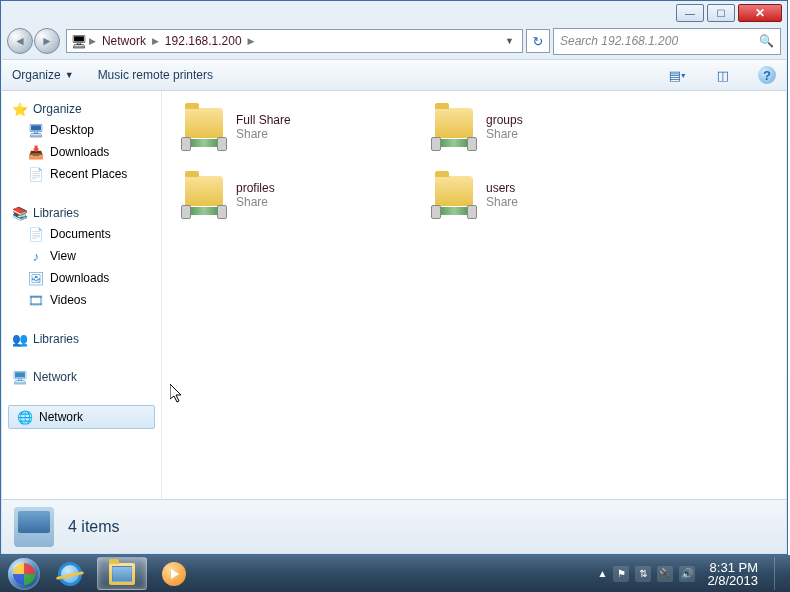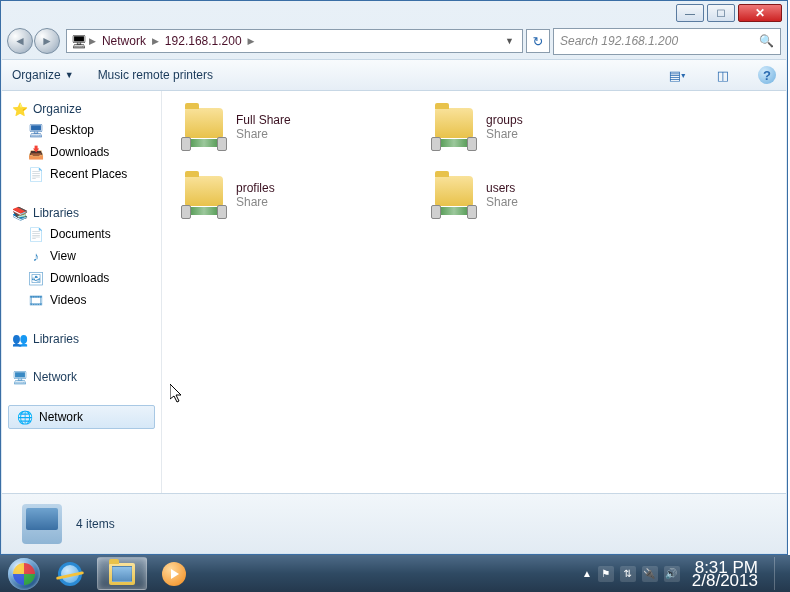--- a/index.html
+++ b/index.html
@@ -44,21 +44,21 @@
   .share .sicon { width:48px; height:44px; position:relative; display:flex; align-items:center; justify-content:center;}
   .share .folder { width:38px; height:30px; background:linear-gradient(#f9e29a,#e8c24b); border-radius:2px 4px 2px 2px; position:relative; top:-4px;}
   .share .folder::before { content:""; position:absolute; top:-5px; left:0; width:14px; height:6px; background:#e8c24b; border-radius:2px 2px 0 0;}
   .share .pipe { position:absolute; bottom:2px; left:4px; width:40px; height:8px; background:linear-gradient(90deg,#3a8a3a,#9cc89c,#3a8a3a); border-radius:4px;}
   .share .pipe::after{content:"";position:absolute;right:-3px;top:-2px;width:8px;height:12px;border-radius:2px;background:#d0d0d0;border:1px solid #888;}
   .share .pipe::before{content:"";position:absolute;left:-3px;top:-2px;width:8px;height:12px;border-radius:2px;background:#d0d0d0;border:1px solid #888;}
   .share .txt .name { color:#3a1020; font-size:12px; }
   .share .txt .type { color:#888; font-size:12px; }
 
   
-  .statusbar { position:absolute; bottom:1px; left:1px; right:1px; height:60px; background:linear-gradient(#f1f6fa,#e2ebf3); border-top:1px solid #c7d7e5; display:flex; align-items:center; padding:0 20px; gap:14px; font-size:12px; color:#1a3a5a;}
+  .statusbar { position:absolute; bottom:1px; left:1px; right:1px; height:54px; background:linear-gradient(#f1f6fa,#e2ebf3); border-top:1px solid #c7d7e5; display:flex; align-items:center; padding:0 12px; gap:14px; font-size:16px; color:#1a3a5a;}
   .statusbar .compicon { width:40px; height:40px; background:linear-gradient(#bcd5ea,#8fb5d5); border-radius:4px; position:relative;}
   .statusbar .compicon::after{content:"";position:absolute;top:4px;left:4px;right:4px;height:22px;background:linear-gradient(#6fa3cf,#3a6fa3);border-radius:2px;}
 
   
   .taskbar { position:absolute; left:0; right:0; bottom:0; height:37px; background:linear-gradient(#4e6b88,#2f4a63 50%,#24384d); display:flex; align-items:center; padding:0 4px; }
   .startorb { width:40px; height:37px; display:flex; align-items:center; justify-content:center; }
   .orb { width:32px; height:32px; border-radius:50%; background:radial-gradient(circle at 35% 30%,#fff,#7fb3e0 35%,#1a4e82 70%,#0a2a48); position:relative; box-shadow:0 0 4px #b9dbf8 inset;}
   .orb::before{content:"";position:absolute;inset:5px;border-radius:50%;
     background:
       conic-gradient(#e33 0 90deg,#3a3 90deg 180deg,#35d 180deg 270deg,#fc3 270deg 360deg);
@@ -66,21 +66,21 @@
   .tbtn { width:50px; height:33px; margin:0 1px; border-radius:3px; display:flex; align-items:center; justify-content:center; }
   .tbtn.active { background:linear-gradient(rgba(255,255,255,.35),rgba(255,255,255,.1)); border:1px solid rgba(255,255,255,.35); box-shadow:inset 0 0 6px rgba(255,255,255,.4);}
   .tbtn .ie { width:24px;height:24px;border-radius:50%;border:3px solid #2a8ad4;position:relative;background:radial-gradient(circle at 35% 30%,#cfe9fb,#55a8e4);}
   .tbtn .ie::after{content:"";position:absolute;left:-5px;right:-5px;top:9px;height:3px;background:#f6c23a;border-radius:2px;transform:rotate(-12deg);}
   .tbtn .fe { width:26px;height:22px;background:linear-gradient(#f9e29a,#e8c24b);border-radius:2px;position:relative;}
   .tbtn .fe::before{content:"";position:absolute;top:-4px;left:0;width:10px;height:5px;background:#e8c24b;border-radius:2px 2px 0 0;}
   .tbtn .fe::after{content:"";position:absolute;inset:3px;border:1px solid rgba(0,0,0,.1);background:linear-gradient(#8fc1e8,#5a8fbf);}
   .tbtn .wmp { width:24px;height:24px;border-radius:50%;background:radial-gradient(circle at 35% 30%,#ffd89a,#f28a1a);position:relative;display:flex;align-items:center;justify-content:center;}
   .tbtn .wmp::after{content:"";width:0;height:0;border-left:8px solid #fff;border-top:5px solid transparent;border-bottom:5px solid transparent;margin-left:2px;}
   .tray { margin-left:auto; display:flex; align-items:center; gap:6px; color:#fff; font-size:11px; padding-right:2px;}
-  .tray .clock { text-align:right; line-height:13px; font-size:17px; padding:0 6px;}
+  .tray .clock { text-align:right; line-height:13px; font-size:13px; padding:0 6px;}
   .tray .ti { width:16px;height:16px;background:rgba(255,255,255,.15);border-radius:2px;display:flex;align-items:center;justify-content:center;font-size:10px;}
   .showdesk{width:10px;height:33px;border-left:1px solid rgba(255,255,255,.25);margin-left:4px;}
 
   
   .cursor { position:absolute; top:384px; left:170px; font-size:16px; color:#000; z-index:100; pointer-events:none;}
 </style>
 </head>
 <body>
 
 <div class="window">

